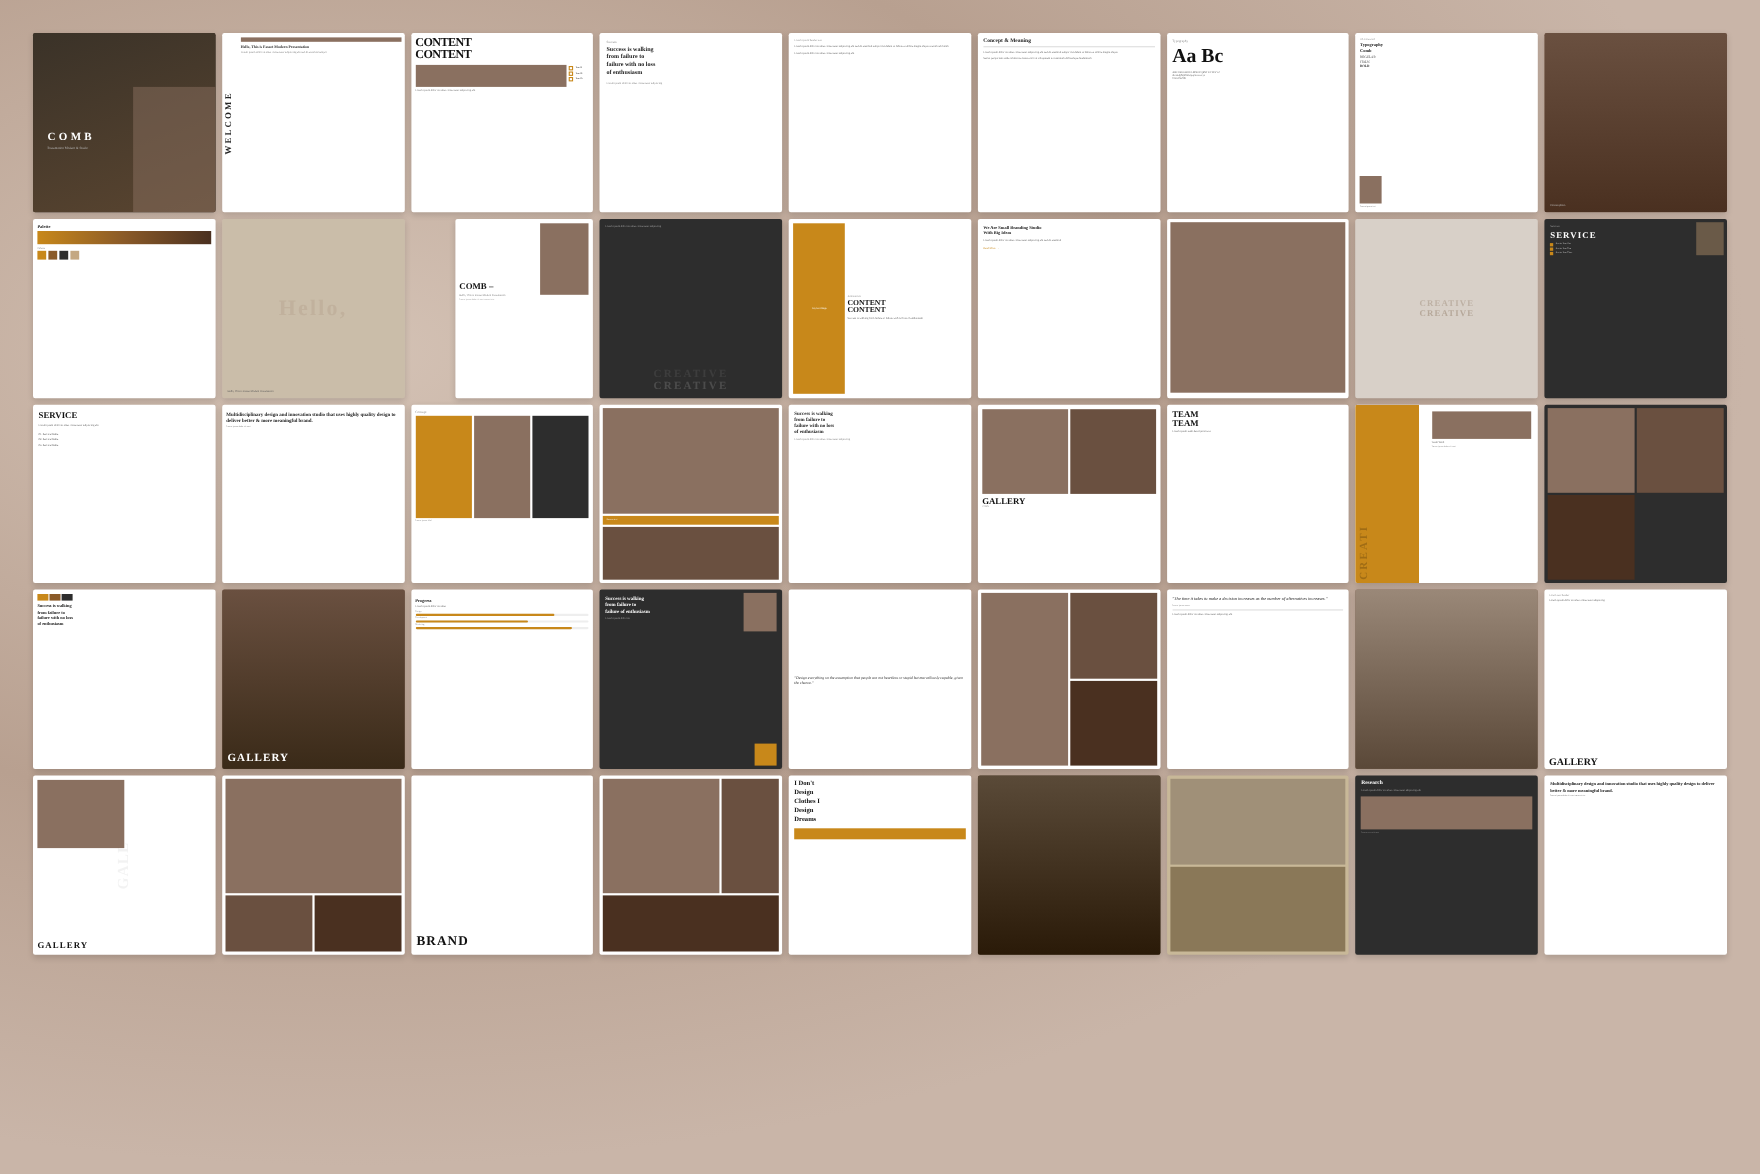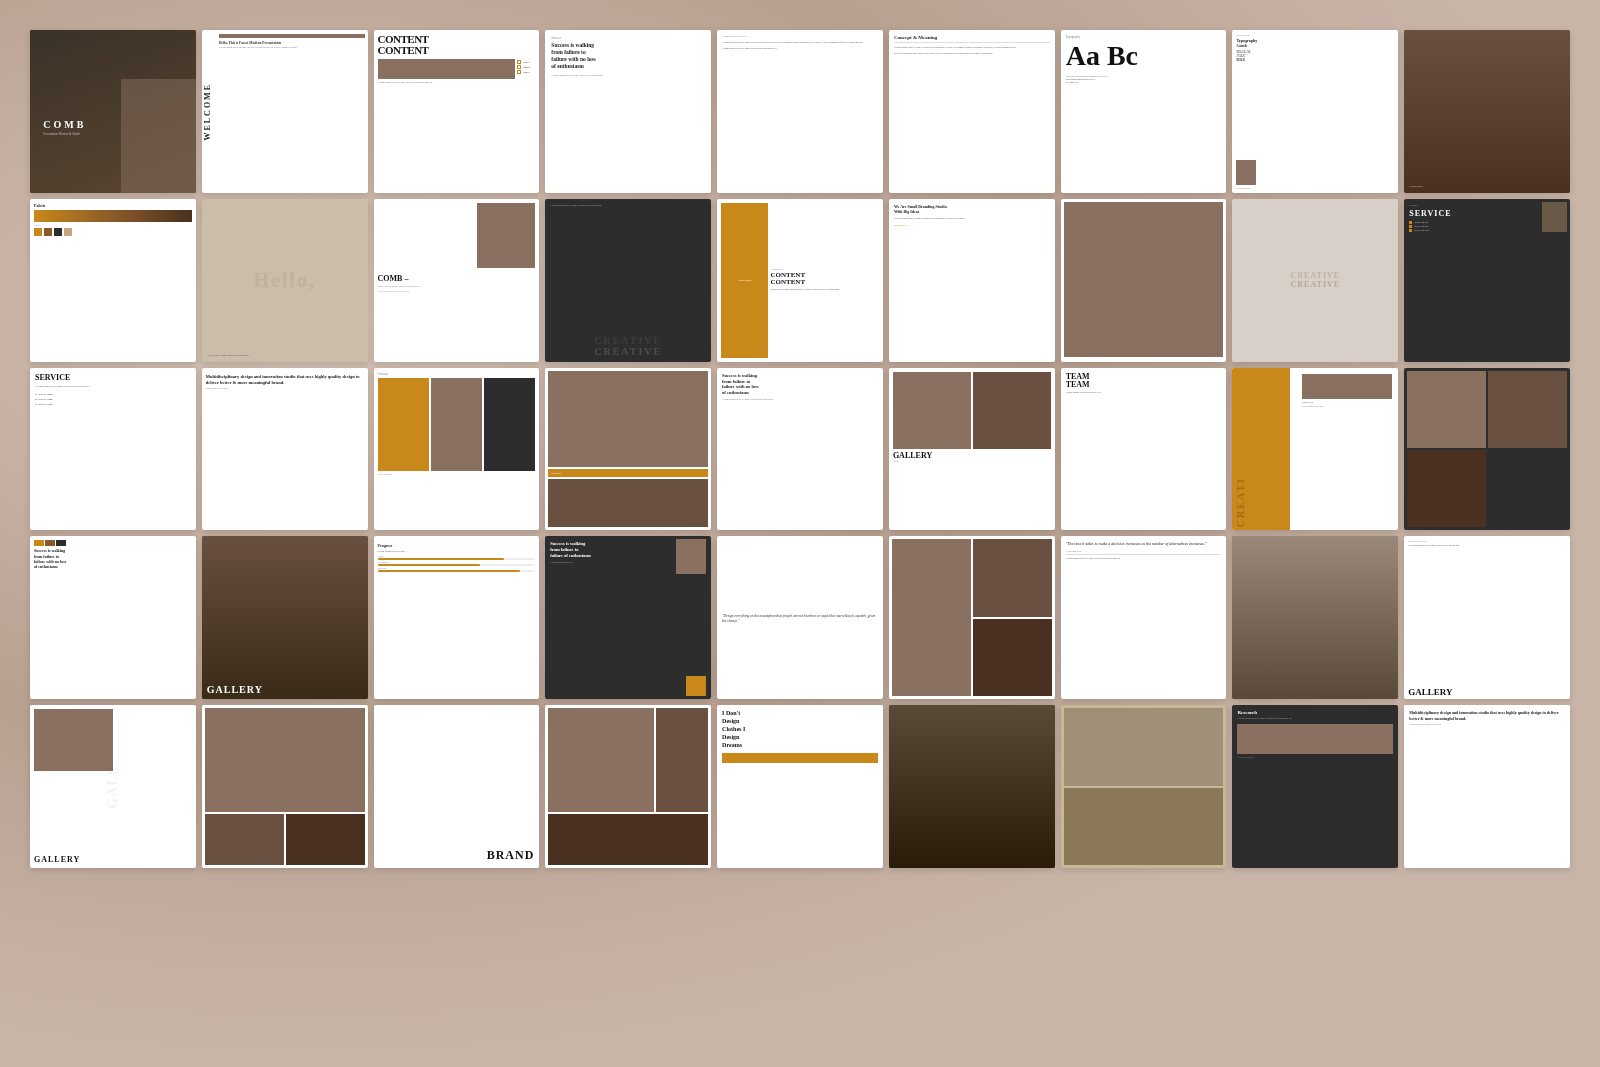--- a/index.html
+++ b/index.html
@@ -104,21 +104,21 @@
 
   <div class="slide" style="padding:5px;background:#fff;">
     <div style="font-size:5px;font-weight:bold;color:#222;margin-bottom:2px;">Concept &amp; Meaning</div>
     <div style="height:0.5px;background:#ddd;margin-bottom:3px;"></div>
     <div style="font-size:2.5px;color:#555;line-height:1.6;">Lorem ipsum dolor sit amet consectetur adipiscing elit sed do eiusmod tempor incididunt ut labore et dolore magna aliqua</div>
     <div style="font-size:2.5px;color:#555;line-height:1.6;margin-top:2px;">Sed ut perspiciatis unde omnis iste natus error sit voluptatem accusantium doloremque laudantium</div>
   </div>
 
   <div class="slide" style="padding:5px;background:#fff;">
     <div style="font-size:3px;color:#888;margin-bottom:2px;">Typography</div>
-    <div style="font-size:28px;font-weight:900;color:#111;line-height:1.1;">Aa Bc</div>
+    <div style="font-size:18px;font-weight:900;color:#111;line-height:1.1;">Aa Bc</div>
     <div style="font-size:2.5px;color:#555;margin-top:3px;">ABCDEFGHIJKLMNOPQRSTUVWXYZ<br>abcdefghijklmnopqrstuvwxyz<br>0123456789</div>
   </div>
 
   <div class="slide" style="padding:4px;background:#fff;display:flex;gap:3px;">
     <div style="flex:1;">
       <div style="font-size:2.5px;color:#888;margin-bottom:1px;">Ob Foreword</div>
       <div style="font-size:4px;font-weight:bold;color:#222;margin-bottom:2px;">Typography<br>Comb</div>
       <div style="font-size:3px;color:#333;">REGULAR</div>
       <div style="font-size:3px;color:#333;font-style:italic;">ITALIC</div>
       <div style="font-size:3px;color:#333;font-weight:bold;">BOLD</div>
@@ -152,21 +152,21 @@
   </div>
 
   <div class="slide" style="background:#d0c0b0;position:relative;">
     <div style="position:absolute;inset:0;background:#c8bba8;opacity:0.8;"></div>
     <div style="position:absolute;inset:0;display:flex;align-items:center;justify-content:center;">
       <div style="font-size:20px;font-weight:900;color:rgba(180,160,140,0.4);letter-spacing:2px;">Hello,</div>
     </div>
     <div style="position:absolute;bottom:5px;left:5px;right:5px;font-size:2.5px;color:#555;">Hello, This is Fasset Modern Presentation</div>
   </div>
 
-  <div class="slide" style="padding:4px;background:#fff;position:relative;">
+  <div class="slide" style="padding:4px;background:#fff;position:relative;margin-left:40px;">
     <div style="position:absolute;top:4px;right:4px;width:35%;height:40%;background:#8a7060;"></div>
     <div style="margin-top:45%;font-size:8px;font-weight:900;color:#111;">COMB –</div>
     <div style="font-size:2.5px;color:#777;margin-top:2px;">Hello, This is Fasset Modern Presentation</div>
     <div style="font-size:2px;color:#999;line-height:1.5;margin-top:2px;">Lorem ipsum dolor sit amet consectetur</div>
   </div>
 
   <div class="slide" style="background:#2d2d2d;position:relative;padding:5px;">
     <div style="position:absolute;bottom:5px;left:0;right:0;text-align:center;">
       <div style="font-size:10px;font-weight:900;color:rgba(255,255,255,0.08);letter-spacing:2px;">CREATIVE</div>
       <div style="font-size:10px;font-weight:900;color:rgba(255,255,255,0.15);letter-spacing:2px;">CREATIVE</div>
@@ -395,21 +395,21 @@
       <div style="flex:1;background:#4a3020;"></div>
     </div>
   </div>
 
   <div class="slide" style="padding:5px;background:#fff;display:flex;gap:3px;align-items:stretch;">
     <div style="width:35%;display:flex;flex-direction:column;gap:2px;">
       <div style="flex:1;background:#c8881a;"></div>
       <div style="flex:1;background:#8a7060;"></div>
     </div>
     <div style="flex:1;display:flex;flex-direction:column;justify-content:flex-end;">
-      <div style="font-size:12px;font-weight:900;color:#111;letter-spacing:1px;text-align:right;">BRAND</div>
+      <div style="font-size:12px;font-weight:900;color:#111;letter-spacing:1px;">BRAND</div>
     </div>
   </div>
 
   <div class="slide" style="background:#fff;padding:3px;display:flex;flex-direction:column;gap:2px;">
     <div style="flex:2;display:flex;gap:2px;">
       <div style="flex:2;background:#8a7060;"></div>
       <div style="flex:1;background:#6a5040;"></div>
     </div>
     <div style="flex:1;background:#4a3020;"></div>
   </div>

